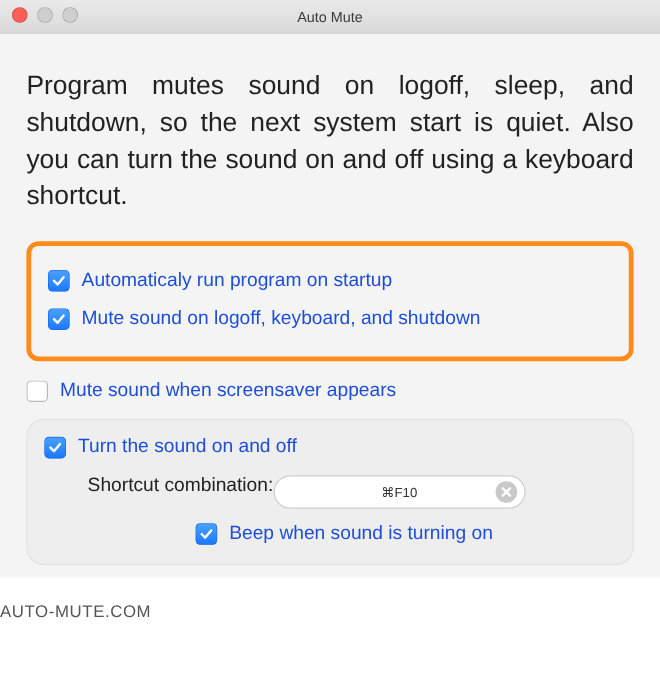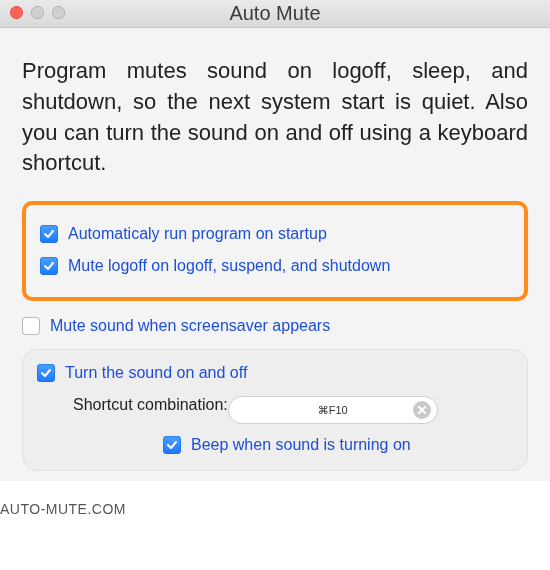--- a/index.html
+++ b/index.html
@@ -31,21 +31,21 @@
     display: flex;
     gap: 8px;
   }
   .tl {
     width: 13px; height: 13px; border-radius: 50%;
     box-shadow: inset 0 0 0 .5px rgba(0,0,0,.25);
   }
   .tl.red { background:#ff5f57; }
   .tl.yellow { background:#cfcfcf; }
   .tl.green { background:#cfcfcf; }
-  .window-title { font-size: 20px; color:#3b3b3b; }
+  .window-title { font-size: 12px; color:#3b3b3b; }
   .content {
     padding: 22px 22px 10px 22px;
     background: #f4f4f4;
   }
   .description {
     font-size: 22px;
     color: #222;
     text-align: justify;
     line-height: 1.4;
     margin: 6px 0 22px 0;
@@ -150,21 +150,21 @@
             </svg>
         </span>
         <span>Automaticaly run program on startup</span>
       </div>
       <div class="check-row" style="margin-bottom:4px">
         <span class="checkbox checked">
           <svg width="12" height="12" viewBox="0 0 12 12">
               <path d="M2 6 L5 9 L10 3" fill="none" stroke="#fff" stroke-width="2" stroke-linecap="round" stroke-linejoin="round"></path>
             </svg>
         </span>
-        <span>Mute logoff on logoff, suspend, and shutdown</span>
+        <span>Mute sound on logoff, keyboard, and shutdown</span>
       </div>
     </div>
 
     <div class="check-row">
       <span class="checkbox unchecked">
         
       </span>
       <span>Mute sound when screensaver appears</span>
     </div>
 

